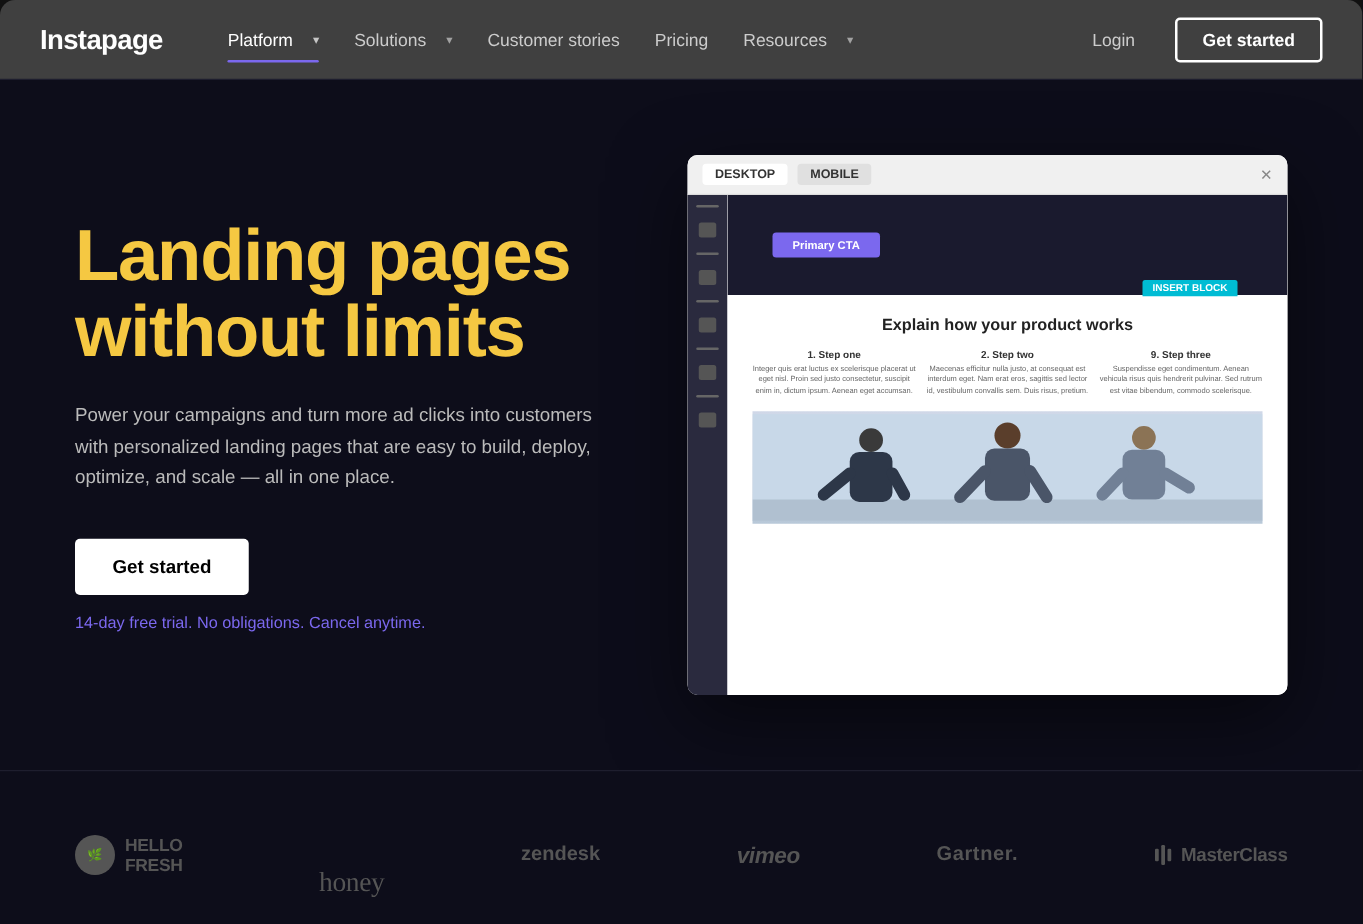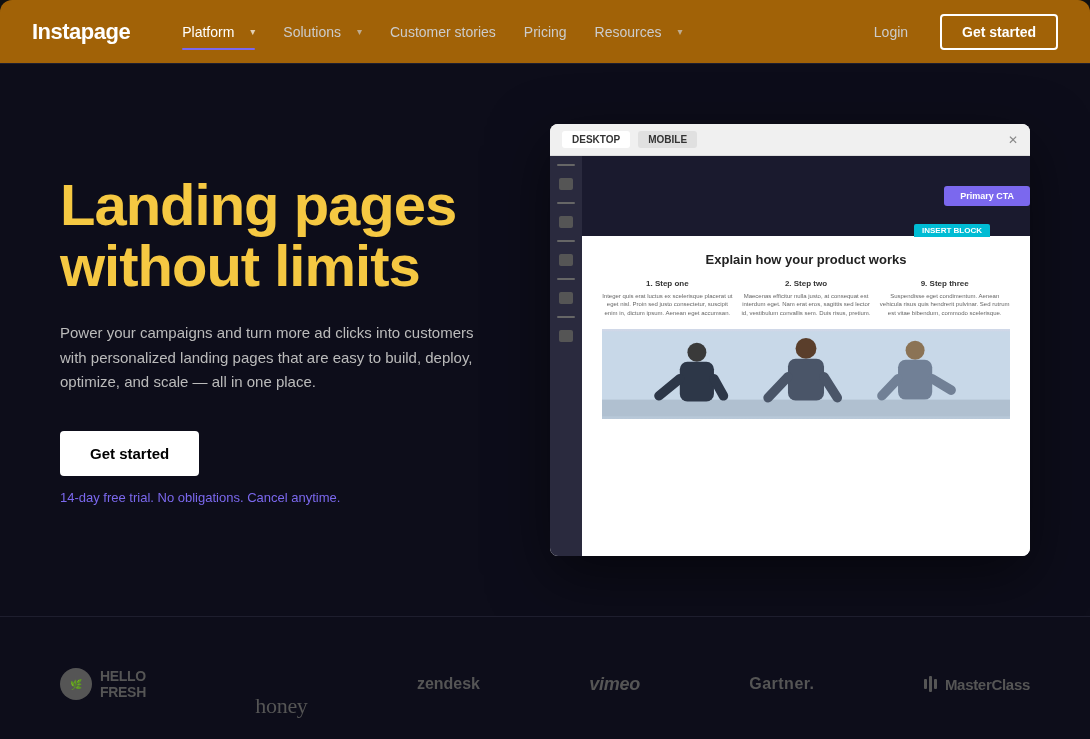--- a/index.html
+++ b/index.html
@@ -7,21 +7,21 @@
       background: #111;
       font-family: -apple-system, BlinkMacSystemFont, 'Segoe UI', sans-serif;
       width: 1090px;
       min-height: 739px;
       border-radius: 12px;
       overflow: hidden;
     }
 
     
     nav {
-      background: #a16207;
+      background: #404040;
       display: flex;
       align-items: center;
       padding: 0 32px;
       height: 64px;
       border-bottom: 1px solid #1e1e2e;
     }
     .nav-logo {
       font-size: 22px;
       font-weight: 700;
       color: #fff;
@@ -198,21 +198,22 @@
       background: #fff;
       position: relative;
       overflow: hidden;
     }
     .editor-canvas-top {
       background: #1a1a2e;
       height: 80px;
       position: relative;
       display: flex;
       align-items: center;
-      justify-content: flex-end;
+      justify-content: flex-start;
+      padding-left: 36px;
     }
     .editor-cta-button {
       background: #7b68ee;
       color: #fff;
       font-size: 9px;
       font-weight: 700;
       padding: 5px 16px;
       border-radius: 3px;
     }
     .editor-insert-bar {

